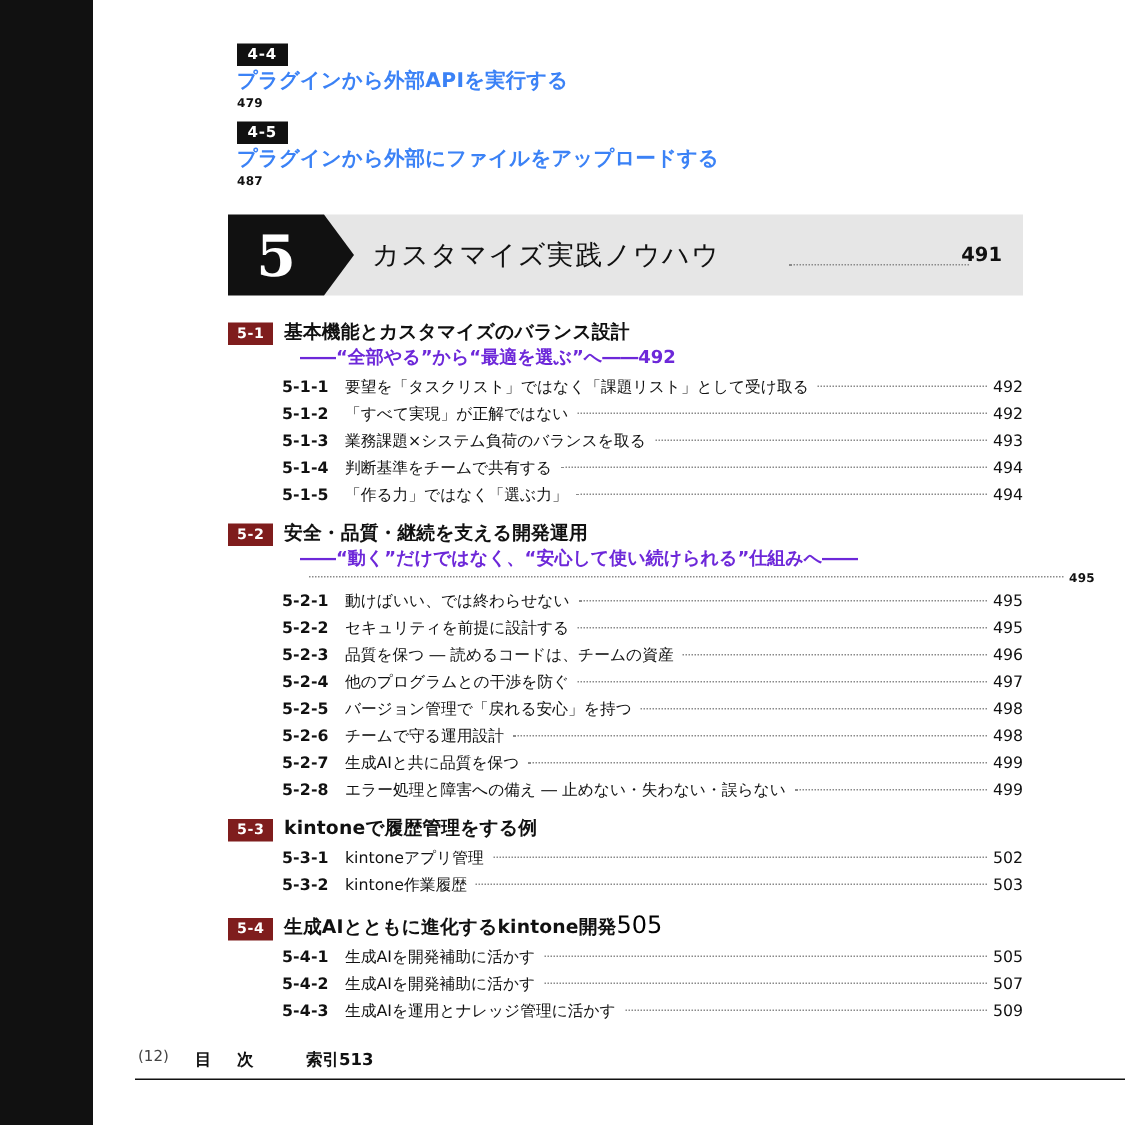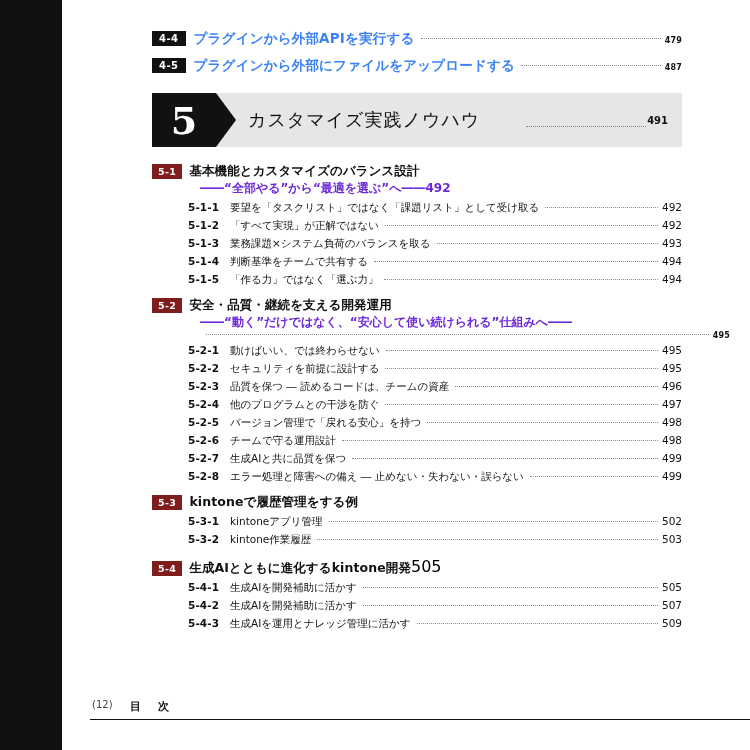--- a/index.html
+++ b/index.html
@@ -63,20 +63,21 @@
     font-size: 8px;
     font-weight: bold;
     color: #111;
     white-space: nowrap;
     letter-spacing: .2px;
   }
 
   
   .l2 {
     margin-bottom: 9px;
+    flex-direction: column;
   }
   .tag {
     display: inline-block;
     background: #111;
     color: #fff;
     font-size: 10px;
     font-weight: bold;
     padding: 2px 7px 2px 7px;
     letter-spacing: .5px;
     margin-right: 8px;
@@ -149,21 +150,21 @@
     color: #111;
     letter-spacing: 1px;
   }
   .chapter-page {
     position: absolute;
     right: 14px;
     top: 0;
     height: 54px;
     display: flex;
     align-items: center;
-    font-size: 10px;
+    font-size: 13px;
     font-weight: bold;
     color: #111;
   }
   .chapter-dots {
     position: absolute;
     right: 36px;
     bottom: 20px;
     width: 120px;
     border-bottom: 1px dotted #8a8a8a;
   }
@@ -440,20 +441,25 @@
           <span class="pg">507</span>
         </div>
         <div class="item">
           <span class="num">5-4-3</span>
           <span class="label">生成AIを運用とナレッジ管理に活かす</span>
           <span class="dots"></span>
           <span class="pg">509</span>
         </div>
       </div>
 
+      <div class="index-row">
+        <span class="txt">索引</span>
+        <span class="dots"></span>
+        <span class="pg">513</span>
+      </div>
 
     </div>
 
     <div class="footer-line"></div>
     <div class="folio">(12)</div>
     <div class="folio-label">目　次</div>
   </div>
 </div>
 
 </body></html>

